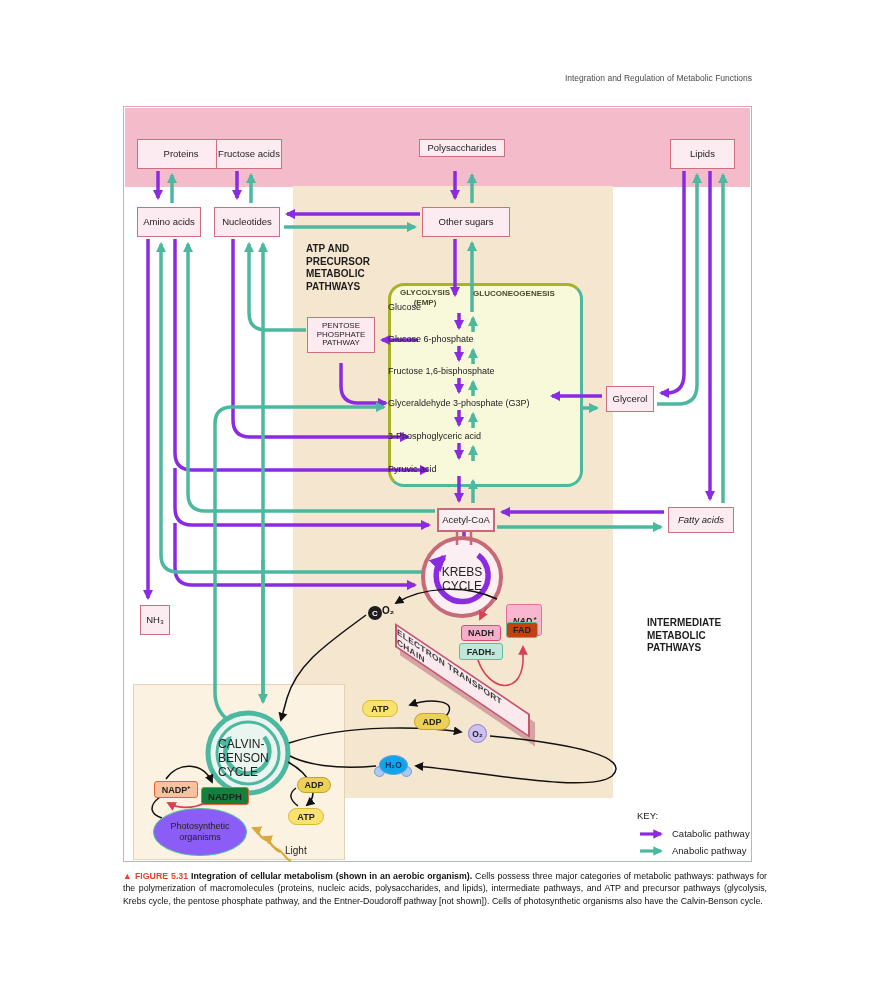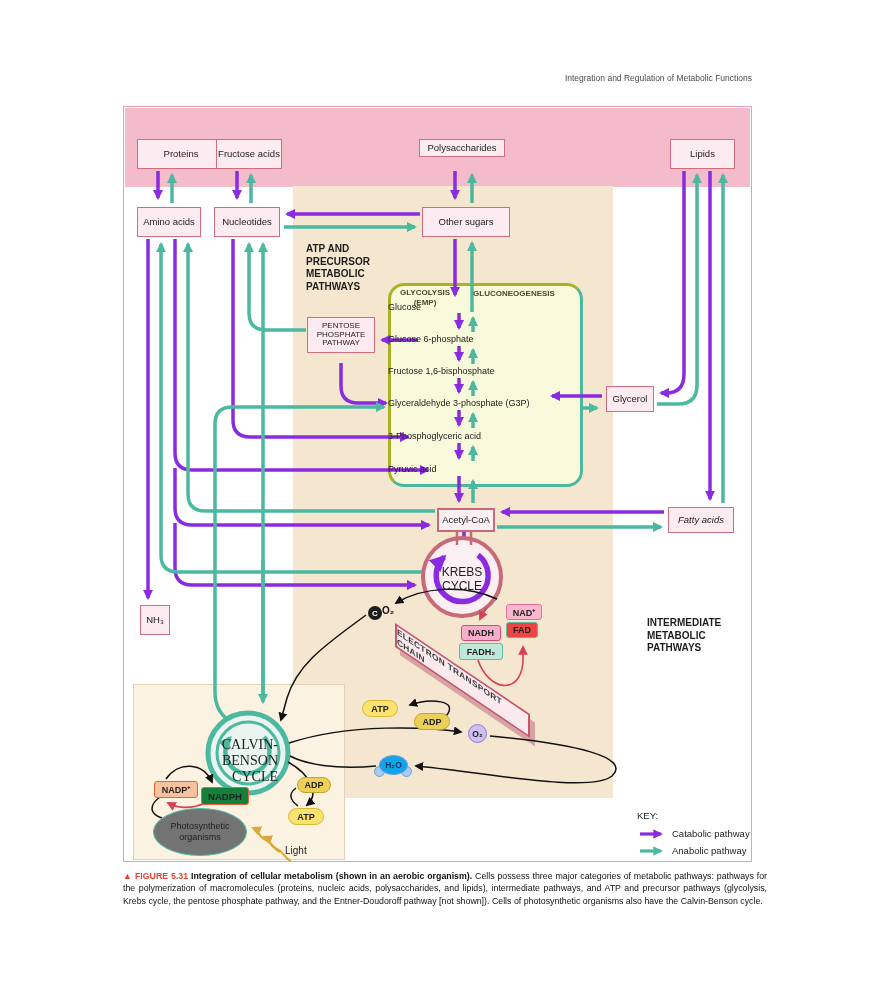--- a/index.html
+++ b/index.html
@@ -201,33 +201,33 @@
   <div class="nbox pre" style="left:307px;top:317px;width:68px;height:36px;font-size:8px;background:#FDE9F0;"><span class="pre">PENTOSE
 PHOSPHATE
 PATHWAY</span></div>
 
   <div class="nbox" style="left:437px;top:508px;width:58px;height:24px;border:2px solid #C76A78;background:#FBEFF3;">
       <span>Acetyl-CoA</span>
     </div>
 
   <div class="abs pre" style="left:432px;top:565px;width:60px;text-align:center;font-size:12px;color:#222;">KREBS
 CYCLE</div>
-  <div class="abs pre" style="left:218px;top:737px;width:60px;text-align:right;font-size:14px;color:#222;font-family:Liberation Serif, serif;">CALVIN-
+  <div class="abs pre" style="left:218px;top:737px;width:60px;text-align:left;font-size:12px;color:#222;">CALVIN-
 BENSON
 CYCLE</div>
 
   <div class="abs" style="left:368px;top:606px;width:14px;height:14px;border-radius:50%;background:#1d1d1d;color:#fff;font-size:8px;font-weight:bold;display:flex;align-items:center;justify-content:center;">
       <span>C</span>
     </div>
   <div class="abs" style="left:382px;top:605px;font-size:10px;font-weight:bold;color:#111;">O₂</div>
 
-  <div class="chip" style="left:506px;top:604px;width:36px;height:16px;background:#F8B7CE;border:1.4px solid #E2729A;">
+  <div class="chip" style="left:506px;top:604px;width:36px;height:32px;background:#F8B7CE;border:1.4px solid #E2729A;font-style:italic;">
       <span>NAD⁺</span>
     </div>
-  <div class="chip" style="left:506px;top:622px;width:32px;height:16px;background:#ef4444;border:1.4px solid #5FBCA4;">
+  <div class="chip" style="left:506px;top:622px;width:32px;height:16px;background:#c2410c;border:1.4px solid #5FBCA4;">
       <span>FAD</span>
     </div>
   <div class="chip" style="left:461px;top:625px;width:40px;height:16px;background:#F7AECA;border:1.4px solid #D84C74;">
       <span>NADH</span>
     </div>
   <div class="chip" style="left:459px;top:643px;width:44px;height:17px;background:#BFE8DA;border:1.4px solid #5FBCA4;">
       <span>FADH₂</span>
     </div>
 
   <div class="chip pill" style="left:362px;top:700px;width:36px;height:17px;background:#F9E26E;border:1.4px solid #D8B838;">
@@ -253,21 +253,21 @@
       <span>NADPH</span>
     </div>
 
   <div class="chip pill" style="left:297px;top:777px;width:34px;height:16px;background:#EDD058;border:1.4px solid #C2A32E;">
       <span>ADP</span>
     </div>
   <div class="chip pill" style="left:288px;top:808px;width:36px;height:17px;background:#F9E26E;border:1.4px solid #D8B838;">
       <span>ATP</span>
     </div>
 
-  <div class="abs pre" style="left:153px;top:808px;width:94px;height:48px;border-radius:50%;background:#737373;border:1.6px solid #52BCA2;display:flex;align-items:center;justify-content:center;text-align:center;font-size:9px;color:#222;box-sizing:border-box;line-height:1.2;"><span class="pre">Photosynthetic
+  <div class="abs pre" style="left:153px;top:808px;width:94px;height:48px;border-radius:50%;background:#8b5cf6;border:1.6px solid #52BCA2;display:flex;align-items:center;justify-content:center;text-align:center;font-size:9px;color:#222;box-sizing:border-box;line-height:1.2;"><span class="pre">Photosynthetic
 organisms</span></div>
   <div class="abs" style="left:285px;top:845px;font-size:10px;color:#222;">Light</div>
 
   <div class="abs" style="left:637px;top:810px;font-size:9.5px;color:#222;">KEY:</div>
   <div class="abs" style="left:672px;top:828px;font-size:9.5px;color:#222;">Catabolic pathway</div>
   <div class="abs" style="left:672px;top:845px;font-size:9.5px;color:#222;">Anabolic pathway</div>
 
   <div class="abs" style="left:123px;top:870px;width:644px;font-size:8.8px;line-height:1.42;color:#111;text-align:justify;">
     <span style="color:#E8432F;font-weight:bold;">▲ FIGURE 5.31</span>
     <span style="font-weight:bold;">Integration of cellular metabolism (shown in an aerobic organism).</span>

